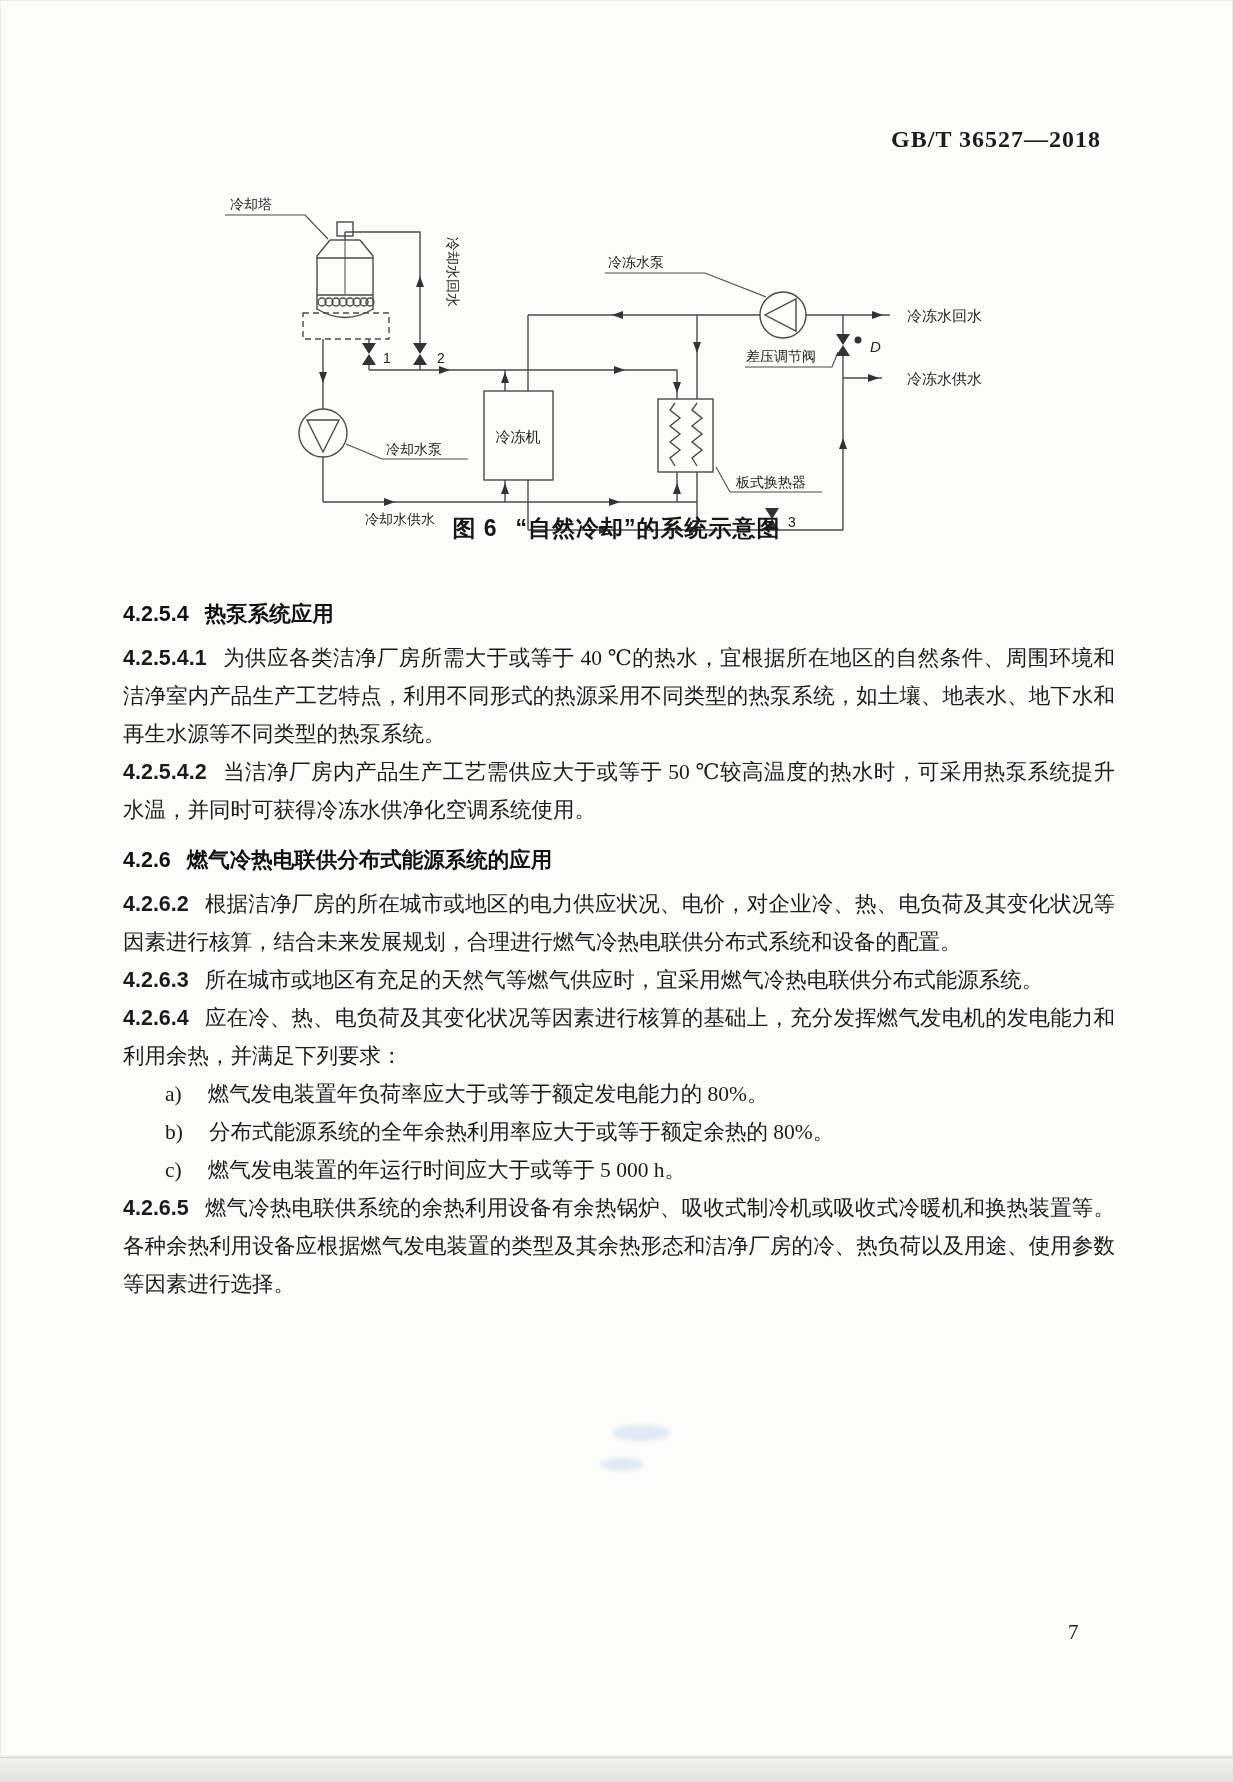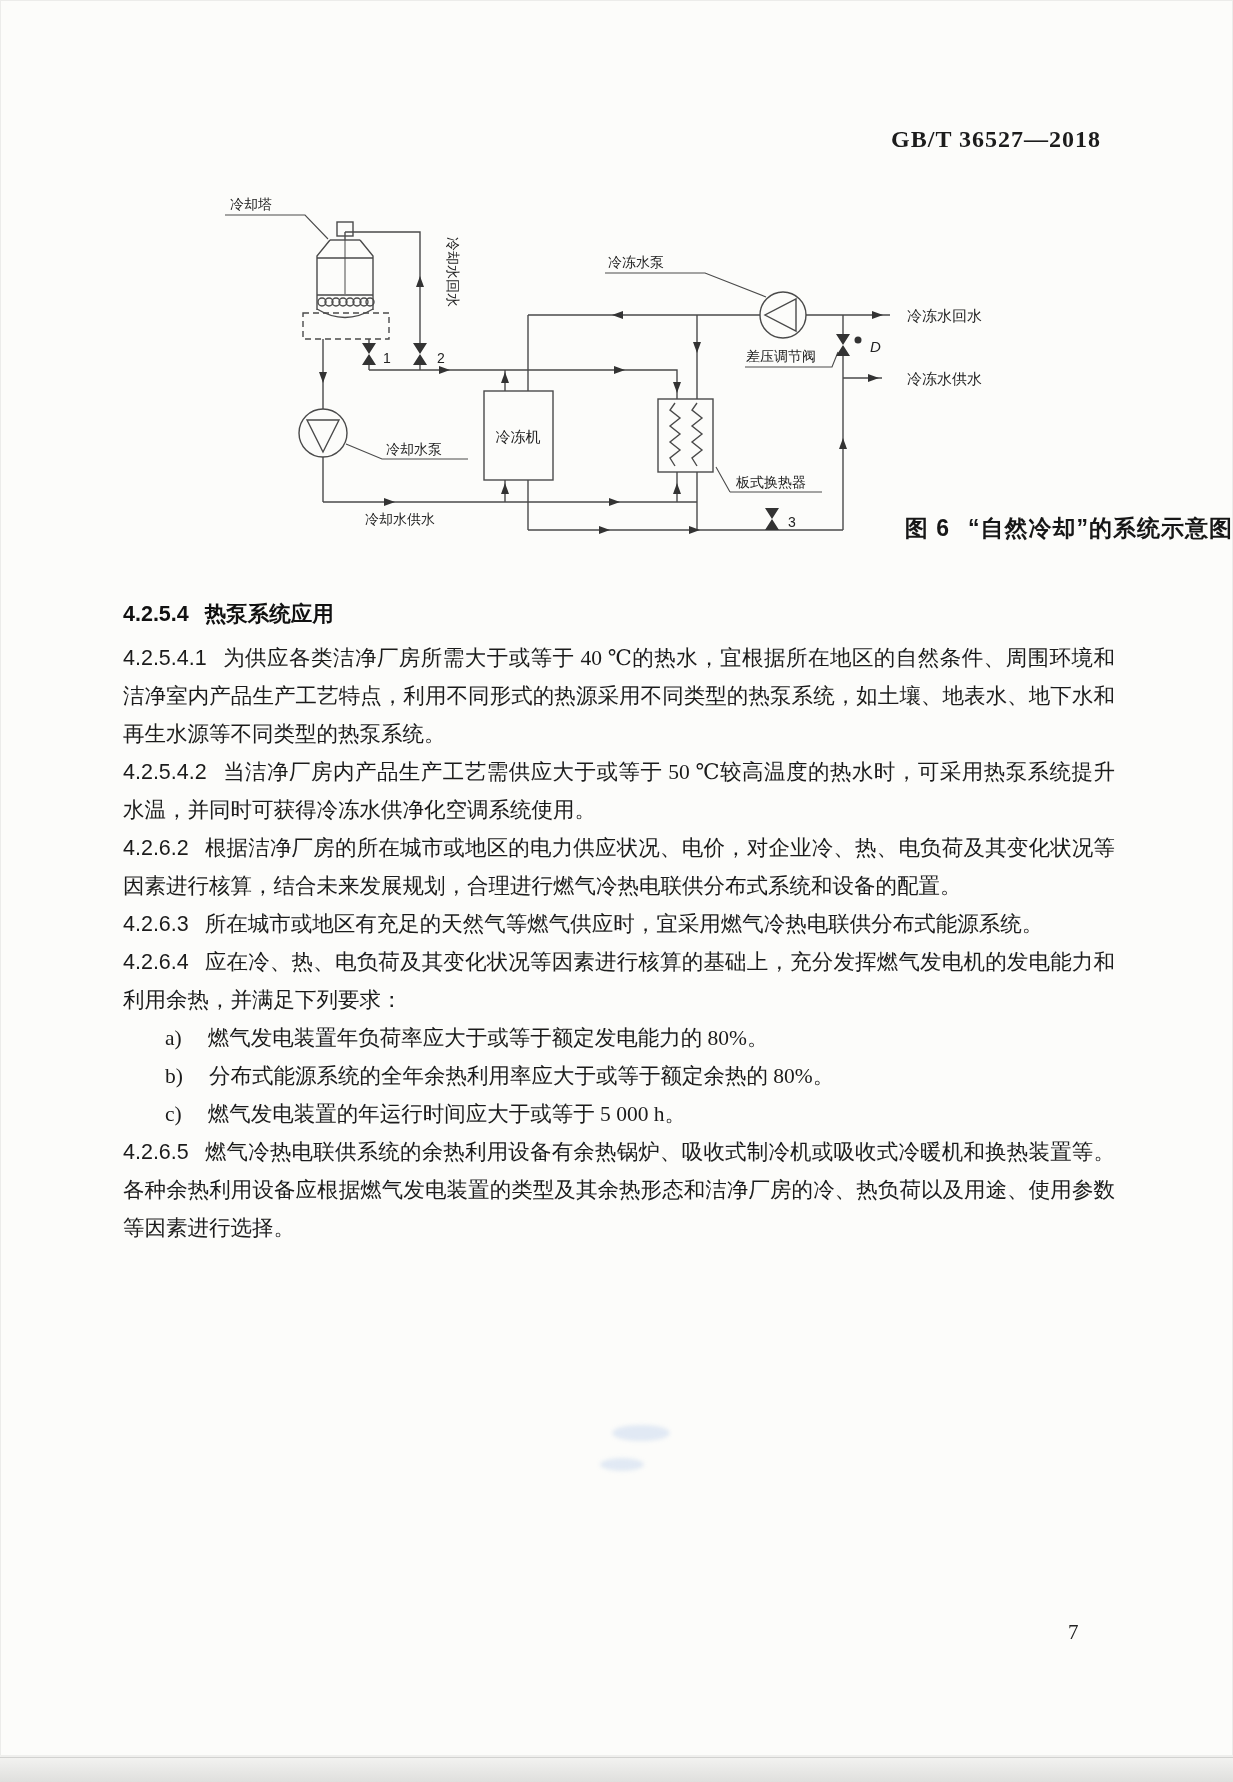--- a/index.html
+++ b/index.html
@@ -5,32 +5,32 @@
   html,body{margin:0;padding:0;}
   body{background:#9a9a9a;font-family:"Liberation Serif","DejaVu Serif",serif;}
   .page{position:relative;width:1233px;height:1782px;background:#fcfcfa;overflow:hidden;
         box-shadow:inset 0 0 0 1px #ececea;}
   .page-edge-bottom{position:absolute;left:0;right:0;bottom:0;height:24px;
         background:linear-gradient(#f2f2f0,#dfdfdd);border-top:1px solid #d2d2d0;}
   .page-edge-bottom2{position:absolute;left:0;right:0;bottom:24px;height:3px;background:#efefed;}
   .doc-code{position:absolute;top:126px;right:132px;font-family:"Liberation Serif","DejaVu Serif",serif;
         font-weight:700;font-size:24px;letter-spacing:1px;color:#1c1c1c;}
   .diagram{position:absolute;left:180px;top:182px;width:940px;height:385px;}
-  .fig-caption{position:absolute;left:0;right:0;top:513px;text-align:right;
+  .fig-caption{position:absolute;left:0;right:0;top:513px;text-align:center;
         font-family:"Liberation Sans","DejaVu Sans",sans-serif;font-weight:700;
         font-size:23px;color:#171717;letter-spacing:1px;}
   .fig-caption .cap-num{margin-right:18px;}
   .body-text{position:absolute;left:123px;top:571px;width:992px;color:#1b1b1b;
         font-size:21.5px;line-height:38px;text-align:justify;margin-top:24px;}
   .body-text p{margin:0;}
   h3.clause{font-family:"Liberation Sans","DejaVu Sans",sans-serif;font-size:21.5px;
         margin:0 0 6px 0;color:#111;}
   h3.clause .hnum{font-family:"Liberation Sans","DejaVu Sans",sans-serif;font-weight:700;margin-right:16px;}
   h3.up{margin-top:12px;}
-  .num{font-family:"Liberation Sans","DejaVu Sans",sans-serif;font-weight:400;margin-right:16px;white-space:nowrap;}
+  .num{font-family:"Liberation Sans","DejaVu Sans",sans-serif;font-weight:700;margin-right:16px;white-space:nowrap;}
   .list-item{display:flex;margin:0;}
   .list-item .marker{flex:0 0 auto;margin-left:42px;margin-right:26px;
         font-family:"Liberation Serif","DejaVu Serif",serif;}
   .list-item .li-text{flex:1 1 auto;}
   .page-number{position:absolute;left:1068px;top:1620px;font-size:21px;color:#222;}
   .smudge{position:absolute;background:rgba(130,170,225,0.22);border-radius:50%;filter:blur(2px);}
   .smudge.s1{left:612px;top:1425px;width:58px;height:16px;}
   .smudge.s2{left:600px;top:1458px;width:44px;height:13px;}
   svg text{font-family:"Liberation Sans","DejaVu Sans",sans-serif;fill:#222;}
 </style>
@@ -167,20 +167,21 @@
   </div>
 
   <div class="body-text">
 
     <h3 class="clause"><span class="hnum">4.2.5.4</span><span>热泵系统应用</span></h3>
 
     <p><span class="num">4.2.5.4.1</span><span>为供应各类洁净厂房所需大于或等于 40 ℃的热水，宜根据所在地区的自然条件、周围环境和洁净室内产品生产工艺特点，利用不同形式的热源采用不同类型的热泵系统，如土壤、地表水、地下水和再生水源等不同类型的热泵系统。</span></p>
 
     <p><span class="num">4.2.5.4.2</span><span>当洁净厂房内产品生产工艺需供应大于或等于 50 ℃较高温度的热水时，可采用热泵系统提升水温，并同时可获得冷冻水供净化空调系统使用。</span></p>
 
+    <h3 class="clause up"><span class="hnum">4.2.6</span><span>燃气冷热电联供分布式能源系统的应用</span></h3>
 
 
     <p><span class="num">4.2.6.2</span><span>根据洁净厂房的所在城市或地区的电力供应状况、电价，对企业冷、热、电负荷及其变化状况等因素进行核算，结合未来发展规划，合理进行燃气冷热电联供分布式系统和设备的配置。</span></p>
 
     <p><span class="num">4.2.6.3</span><span>所在城市或地区有充足的天然气等燃气供应时，宜采用燃气冷热电联供分布式能源系统。</span></p>
 
     <p><span class="num">4.2.6.4</span><span>应在冷、热、电负荷及其变化状况等因素进行核算的基础上，充分发挥燃气发电机的发电能力和利用余热，并满足下列要求：</span></p>
 
     <div class="list-item">
         <span class="marker">a)</span>

